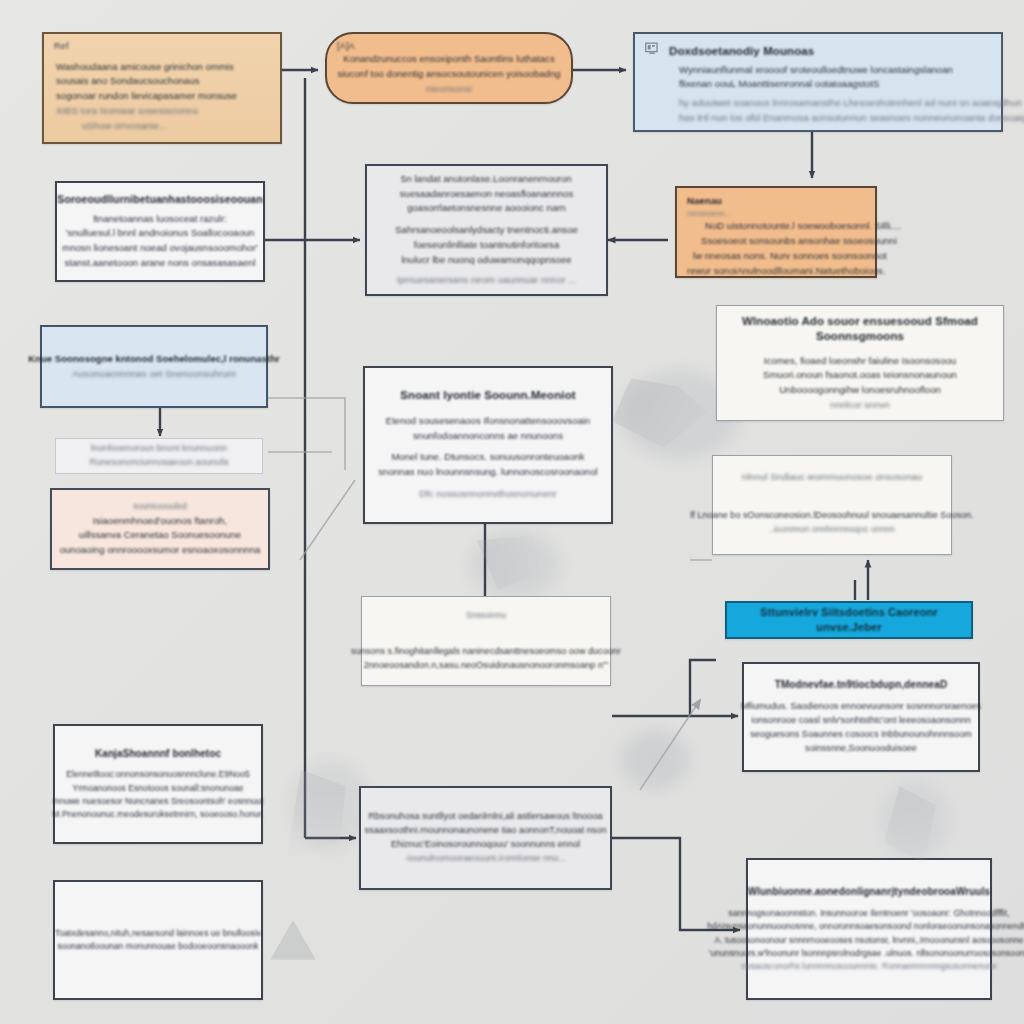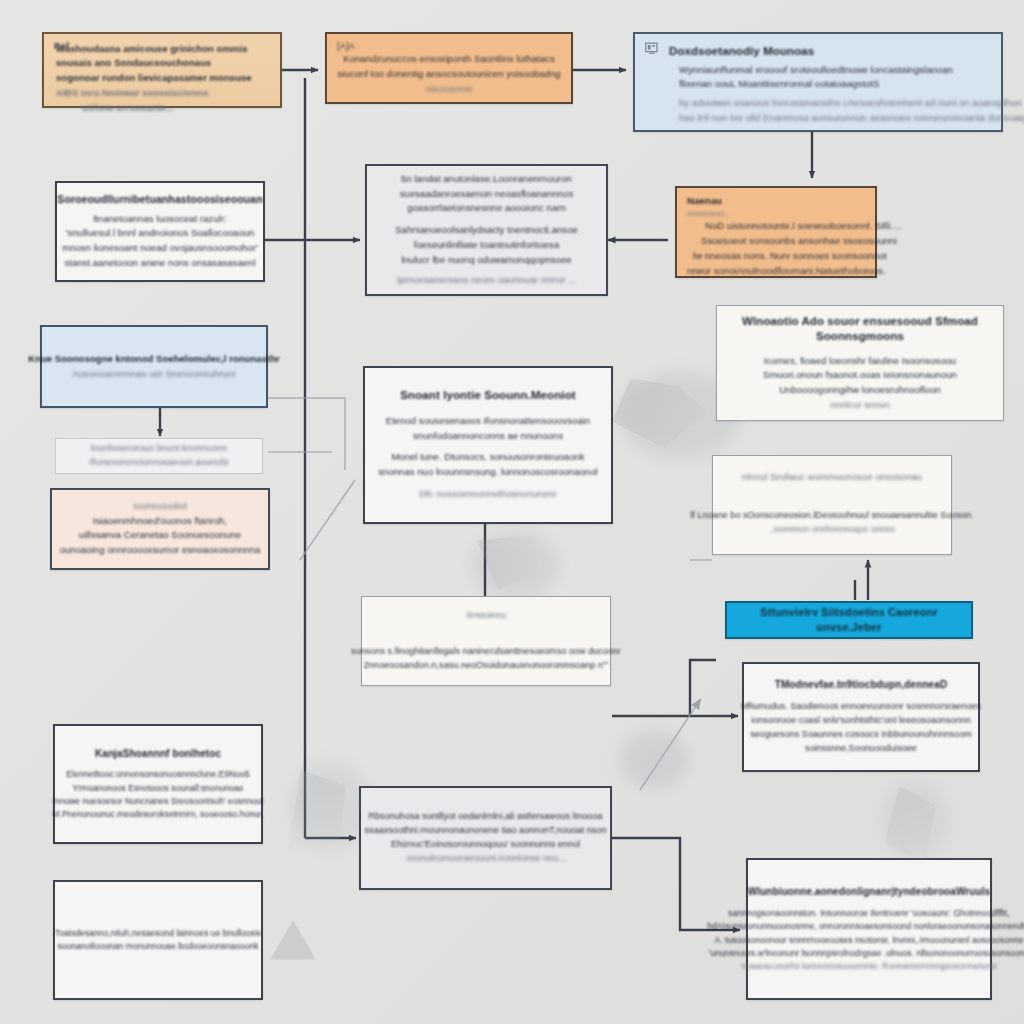--- a/index.html
+++ b/index.html
@@ -177,30 +177,30 @@
 
     <g stroke="#9da1a8" stroke-width="1.6" fill="none" opacity="0.75">
       <path d="M268,398 L345,398 L345,470"></path>
       <path d="M268,452 L332,452"></path>
       <path d="M690,560 L712,560"></path>
       <path d="M640,790 L700,700" marker-end="url(#ahs)"></path>
       <path d="M355,480 L300,560"></path>
     </g>
   </svg>
 
-  <div class="node pal-orange-soft left-align" style="left:42px;top:32px;width:240px;height:76px;padding-top:26px;font-weight:bold;">
+  <div class="node pal-orange-soft left-align" style="left:42px;top:32px;width:240px;height:112px;padding-top:26px;">
     <span class="chip">Ref</span>
     <span class="ln small">Washoudaana amicouse grinichon ommis</span>
     <span class="ln small">sousais ano Sondaucsouchonaus</span>
     <span class="ln small">sogonoar rundon lievicapasamer monsuse</span>
     <span class="ln small dim">XIBS tora Nomwar sosesiscionns</span>
     <span class="ln small dim" style="margin-left:26px;">uShow orrvosanie...</span>
   </div>
 
-  <div class="node pal-orange" style="left:325px;top:32px;width:248px;height:72px;padding-top:22px;">
+  <div class="node pal-orange" style="left:325px;top:32px;width:248px;height:72px;padding-top:22px;border-radius:28px;">
     <span class="chip">[A]A</span>
     <span class="ln small">Konandzunuccos ensoxiponth Saontlins luthatacs</span>
     <span class="ln small">siuconf too donentig ansocsoutounicen yoisoobadng</span>
     <span class="ln small dim">nieonsonsi</span>
   </div>
 
   <div class="node pal-blue left-align" style="left:633px;top:32px;width:370px;height:100px;padding:10px 12px 10px 34px;justify-content:flex-start;">
     <svg class="glyph-icon" viewBox="0 0 16 14">
       <rect x="0.8" y="0.8" width="12" height="9" fill="none" stroke="#39414d" stroke-width="1.4"></rect>
       <path d="M3 2.6h3v5H3z M7.5 2.6h3v2h-3z" fill="#39414d"></path>

